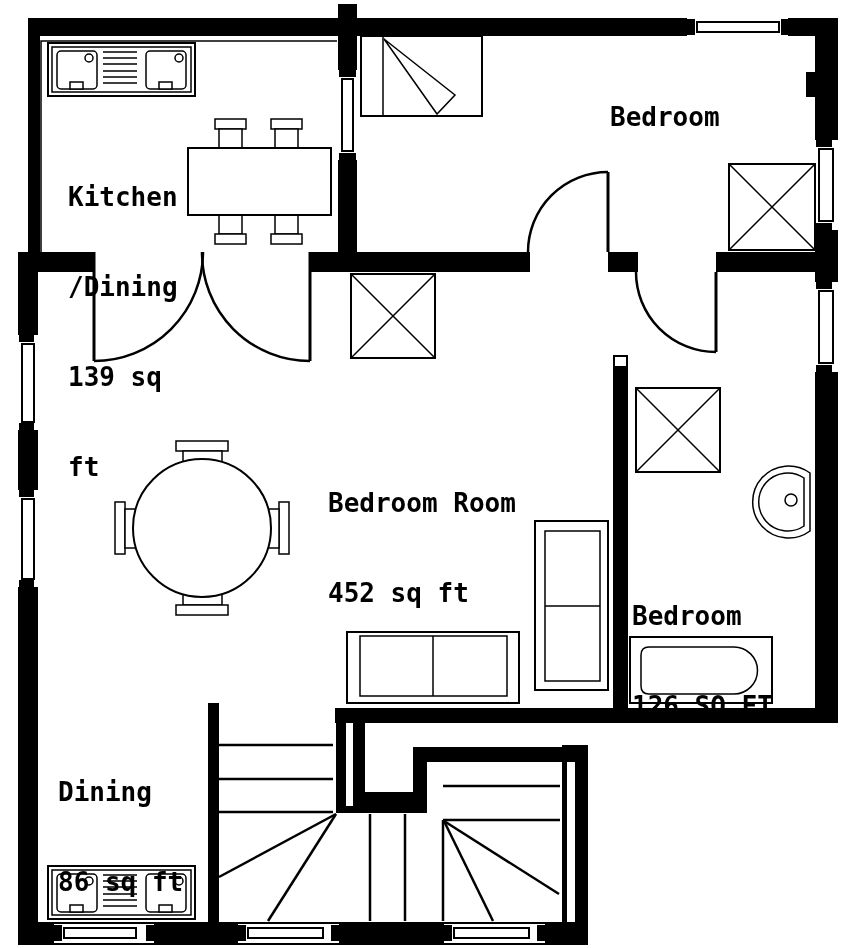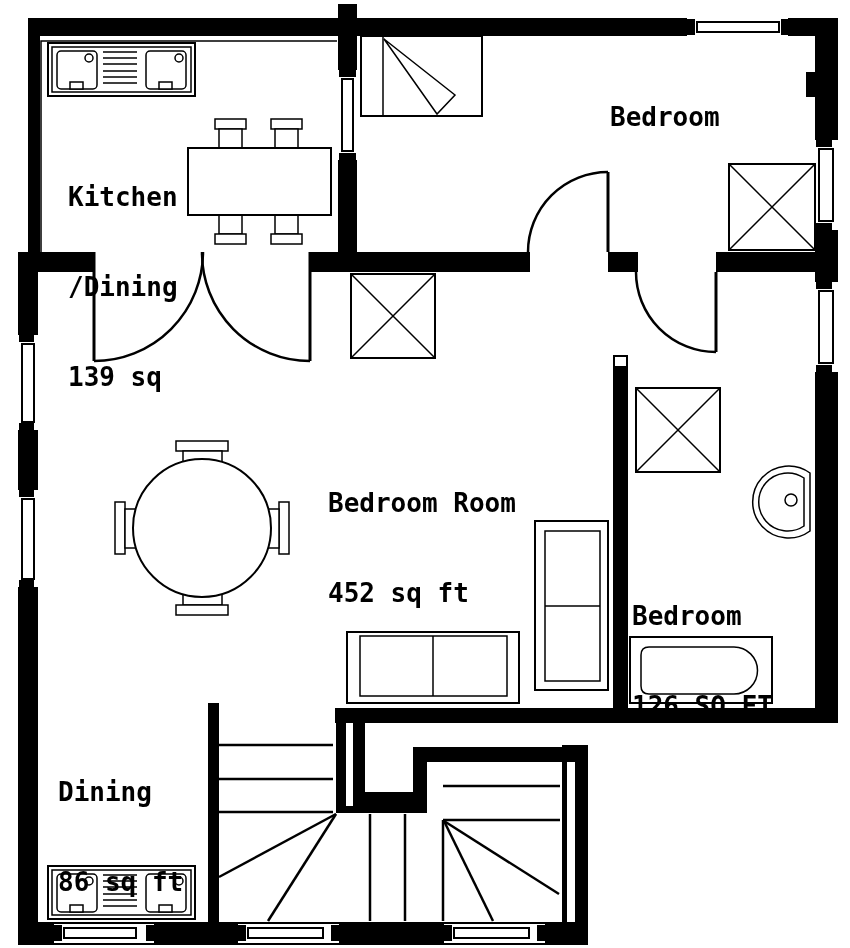--- a/index.html
+++ b/index.html
@@ -234,20 +234,21 @@
       <circle class="thin" cx="179" cy="881" r="4"></circle>
       <rect class="thinw" x="159" y="905" width="13" height="7"></rect>
       <path class="thin" d="M103,875 H137 M103,881 H137 M103,887 H137 M103,894 H137 M103,900 H137 M103,906 H137"></path>
     </g>
   </svg>
 
   <div class="room-label" style="left:68px;top:122px;">
     <div>Kitchen</div>
     <div>/Dining</div>
     <div>139 sq</div>
+    <div>ft</div>
   </div>
 
   <div class="room-label" style="left:565px;top:42px;margin-left:45px;">
     <div>Bedroom</div>
   </div>
 
   <div class="room-label" style="left:328px;top:428px;">
     <div>Bedroom Room</div>
     <div>452 sq ft</div>
   </div>

